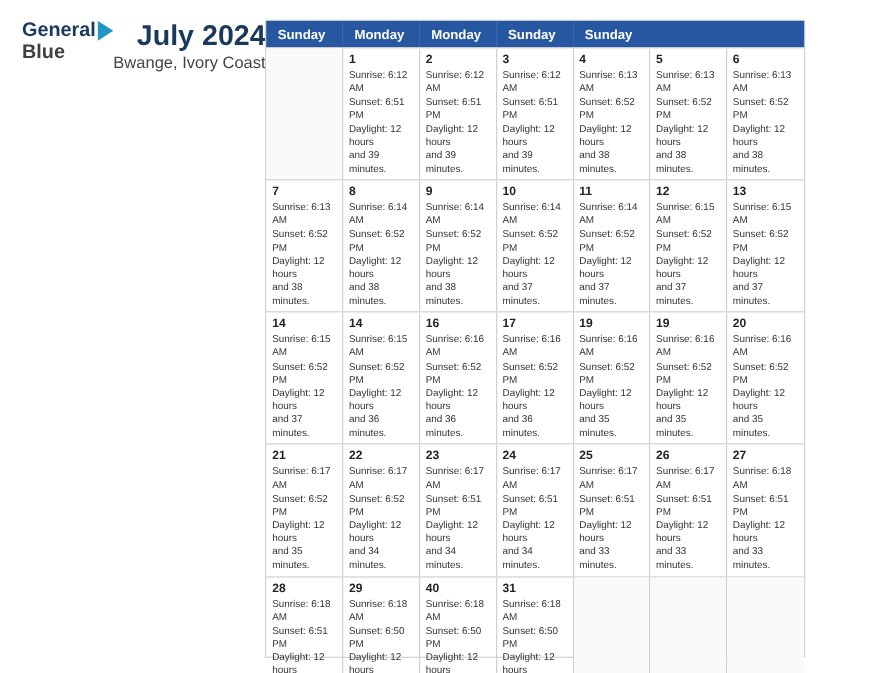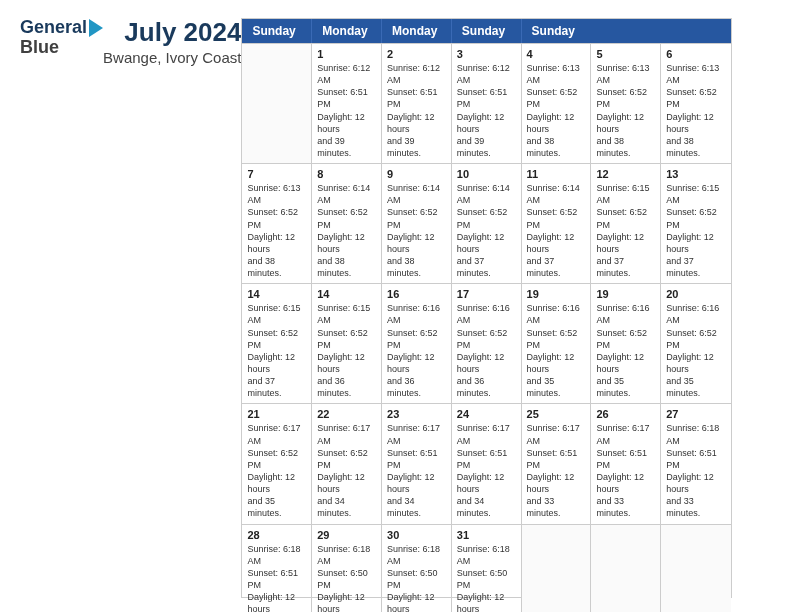--- a/index.html
+++ b/index.html
@@ -357,21 +357,21 @@
             <div class="cell-line">and 32 minutes.</div>
           </div>
           <div class="cal-cell">
             <div class="day-num">29</div>
             <div class="cell-line">Sunrise: 6:18 AM</div>
             <div class="cell-line">Sunset: 6:50 PM</div>
             <div class="cell-line">Daylight: 12 hours</div>
             <div class="cell-line">and 32 minutes.</div>
           </div>
           <div class="cal-cell">
-            <div class="day-num">30</div>
+            <div class="day-num">40</div>
             <div class="cell-line">Sunrise: 6:18 AM</div>
             <div class="cell-line">Sunset: 6:50 PM</div>
             <div class="cell-line">Daylight: 12 hours</div>
             <div class="cell-line">and 32 minutes.</div>
           </div>
           <div class="cal-cell">
             <div class="day-num">31</div>
             <div class="cell-line">Sunrise: 6:18 AM</div>
             <div class="cell-line">Sunset: 6:50 PM</div>
             <div class="cell-line">Daylight: 12 hours</div>

